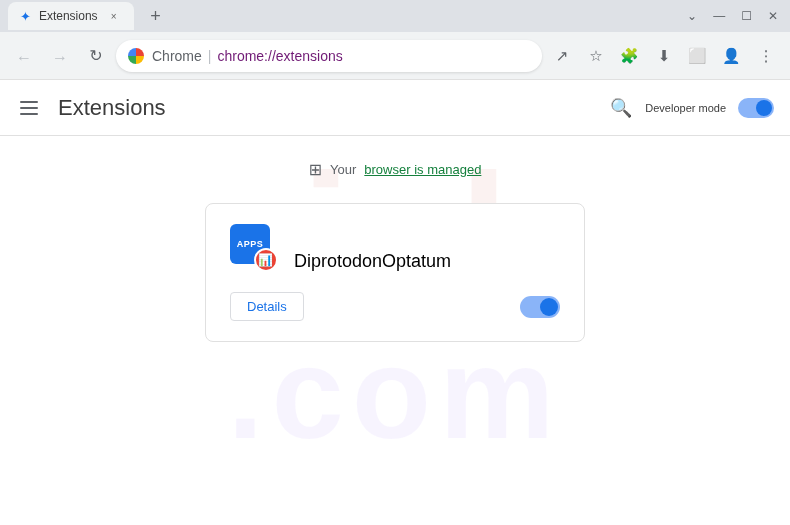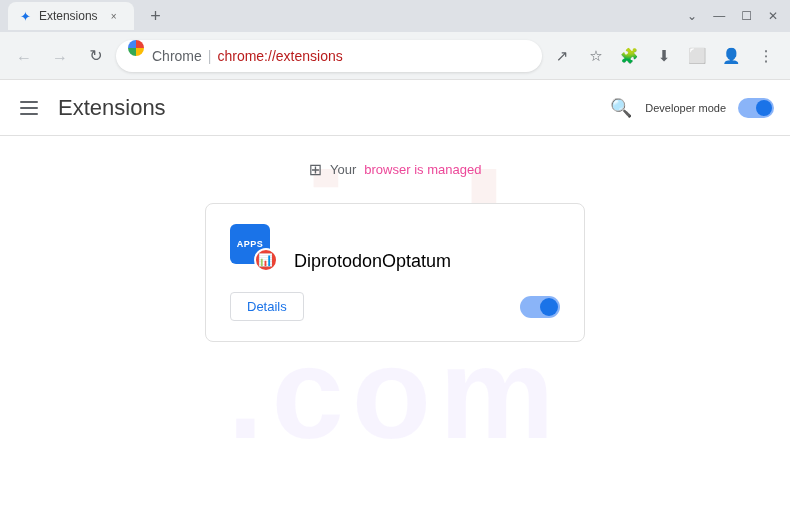--- a/index.html
+++ b/index.html
@@ -97,20 +97,21 @@
       color: #5f6368;
       font-size: 16px;
     }
     .nav-btn.disabled { color: #bdc1c6; }
     .address-bar {
       flex: 1;
       height: 32px;
       background: #fff;
       border-radius: 16px;
       display: flex;
+      align-items: center;
       padding: 0 12px;
       gap: 8px;
       font-size: 14px;
       color: #3c3c3c;
       box-shadow: 0 1px 3px rgba(0,0,0,0.12);
     }
     .chrome-icon {
       width: 16px;
       height: 16px;
       border-radius: 50%;
@@ -118,21 +119,21 @@
       flex-shrink: 0;
     }
     .address-text {
       display: flex;
       align-items: center;
       gap: 4px;
       font-size: 14px;
     }
     .address-brand { color: #5f6368; }
     .address-separator { color: #bdc1c6; margin: 0 2px; }
-    .address-url { color: #b91c1c; }
+    .address-url { color: #701a75; }
     .nav-actions {
       display: flex;
       align-items: center;
       gap: 2px;
     }
     .nav-action-btn {
       width: 32px;
       height: 32px;
       border-radius: 50%;
       display: flex;
@@ -247,21 +248,22 @@
       gap: 8px;
       margin-bottom: 24px;
       font-size: 13px;
       color: #5f6368;
     }
     .managed-icon {
       font-size: 16px;
       color: #5f6368;
     }
     .managed-link {
-      color: #ec4899;
+      color: #15803d;
+      text-decoration: underline;
       cursor: pointer;
     }
 
     
     .ext-card {
       background: #fff;
       border: 1px solid #e0e0e0;
       border-radius: 8px;
       padding: 20px 24px;
       width: 380px;

